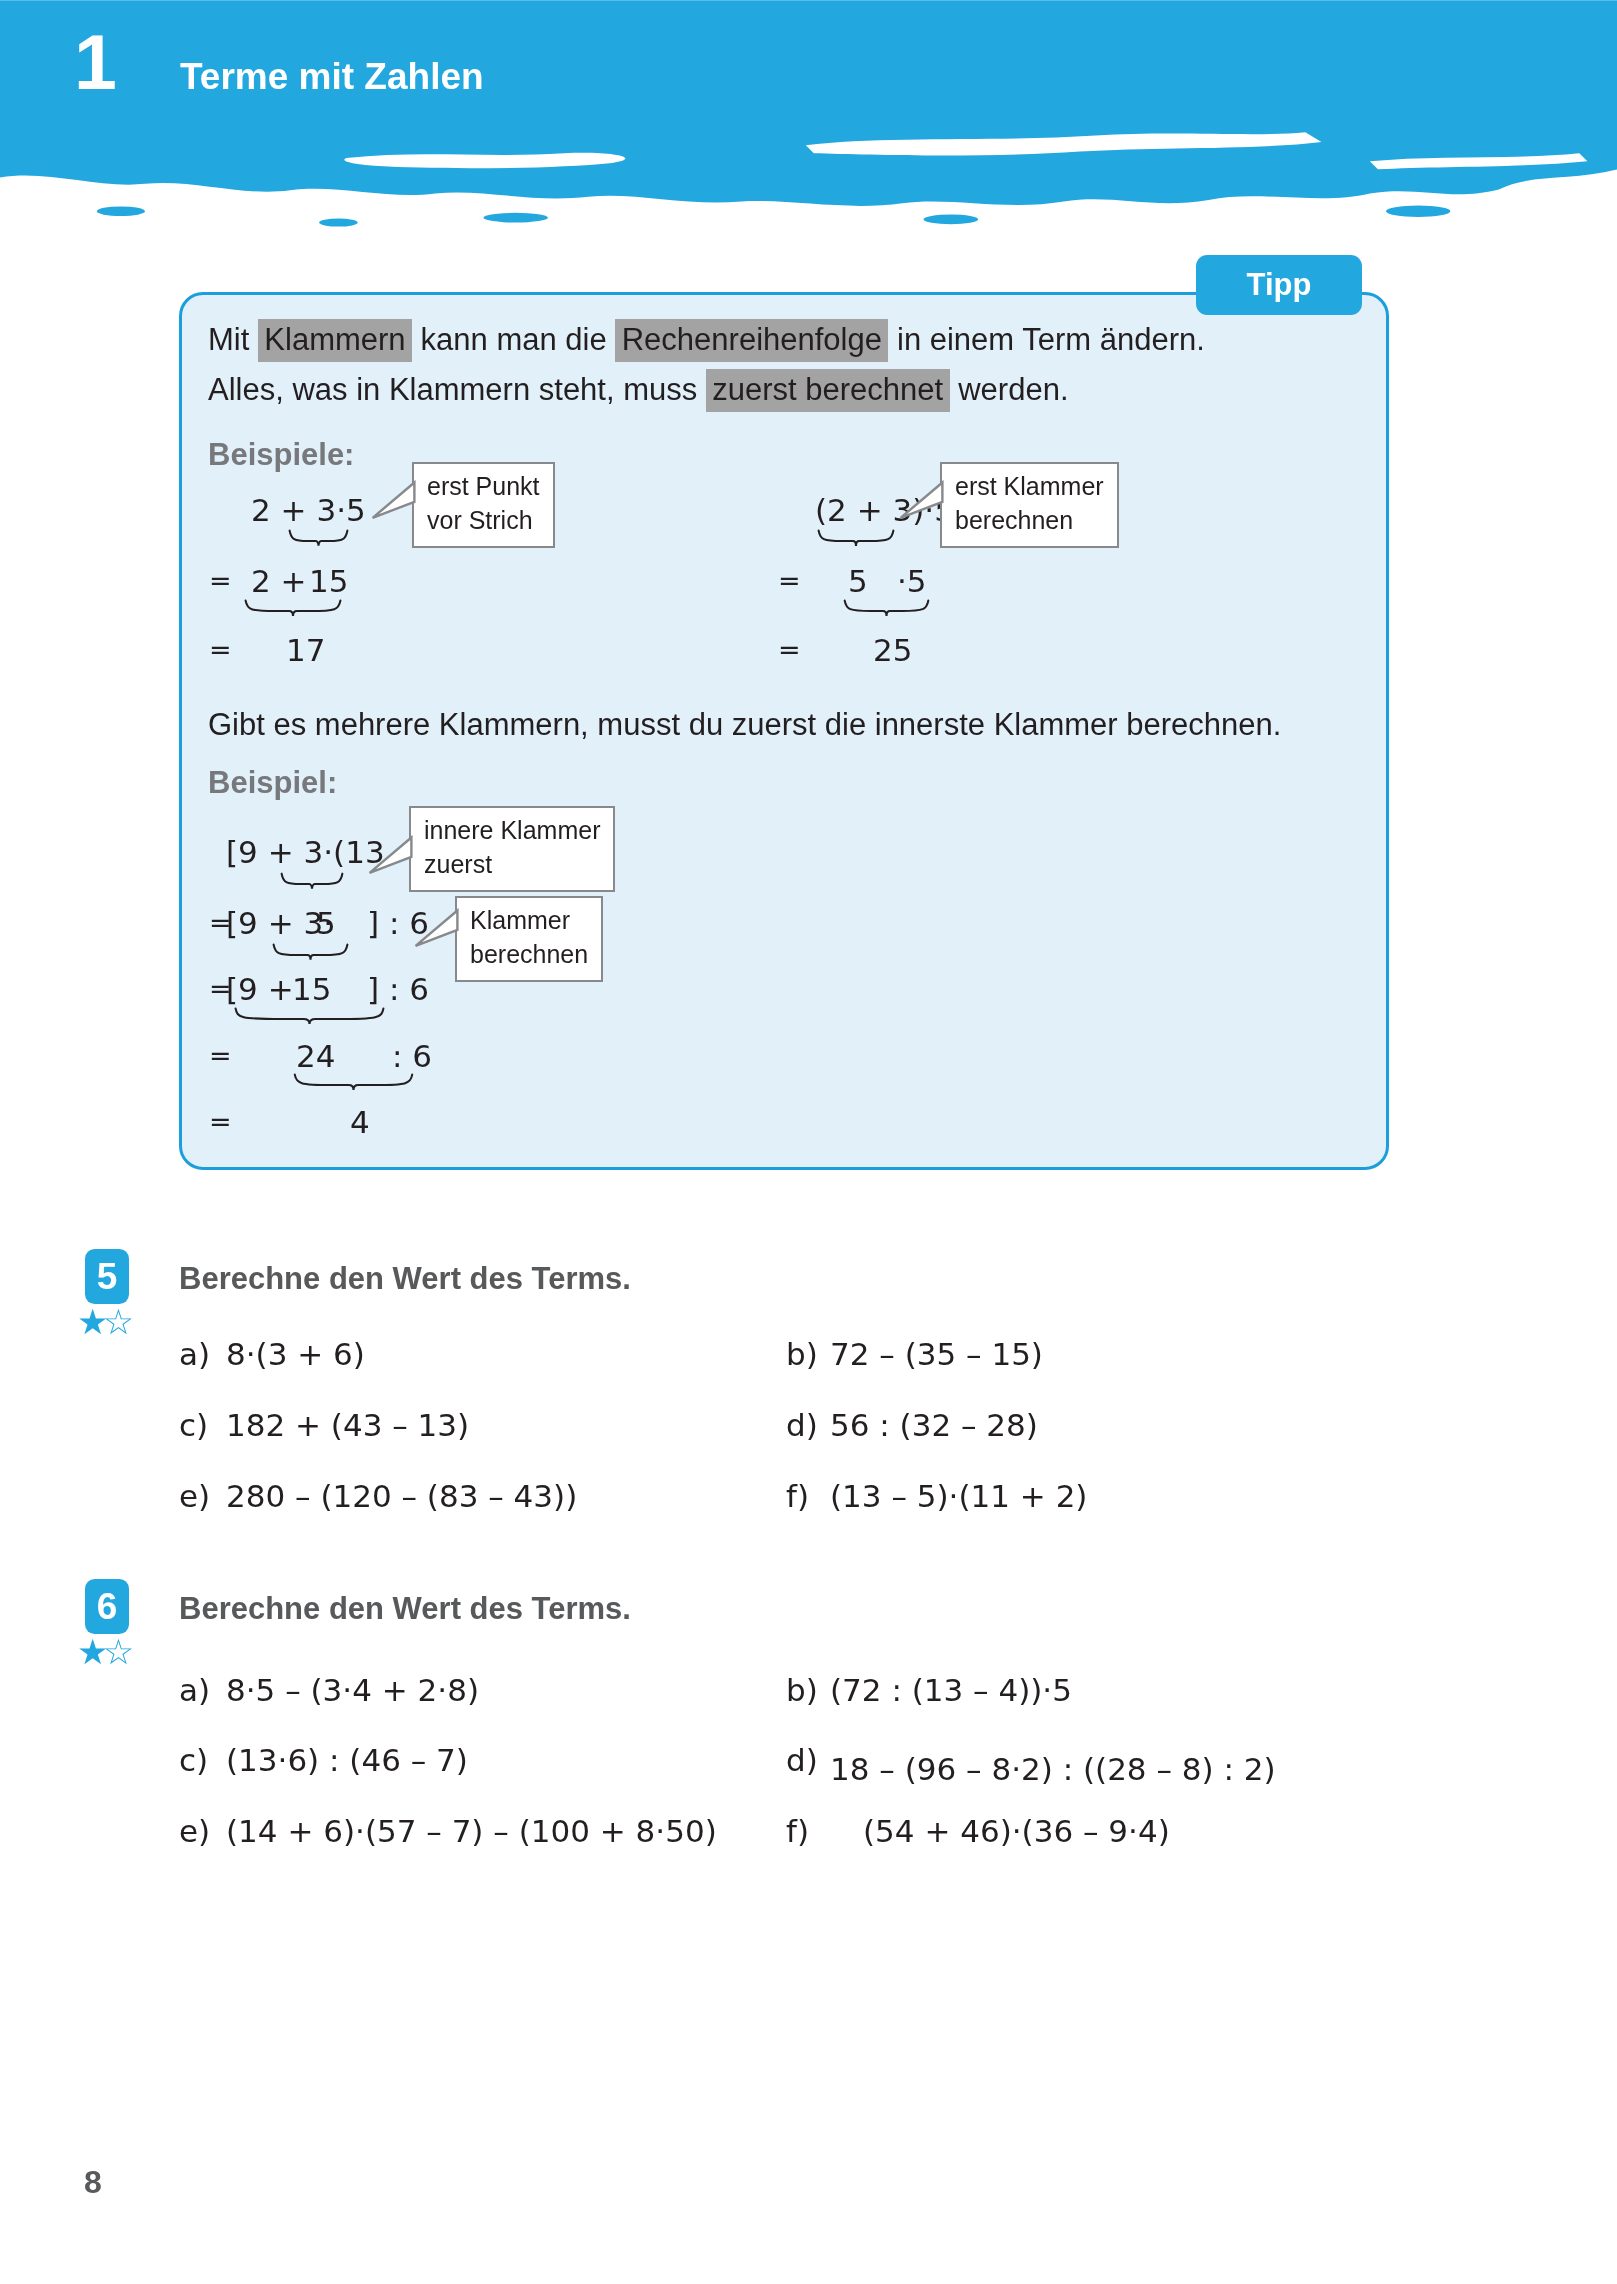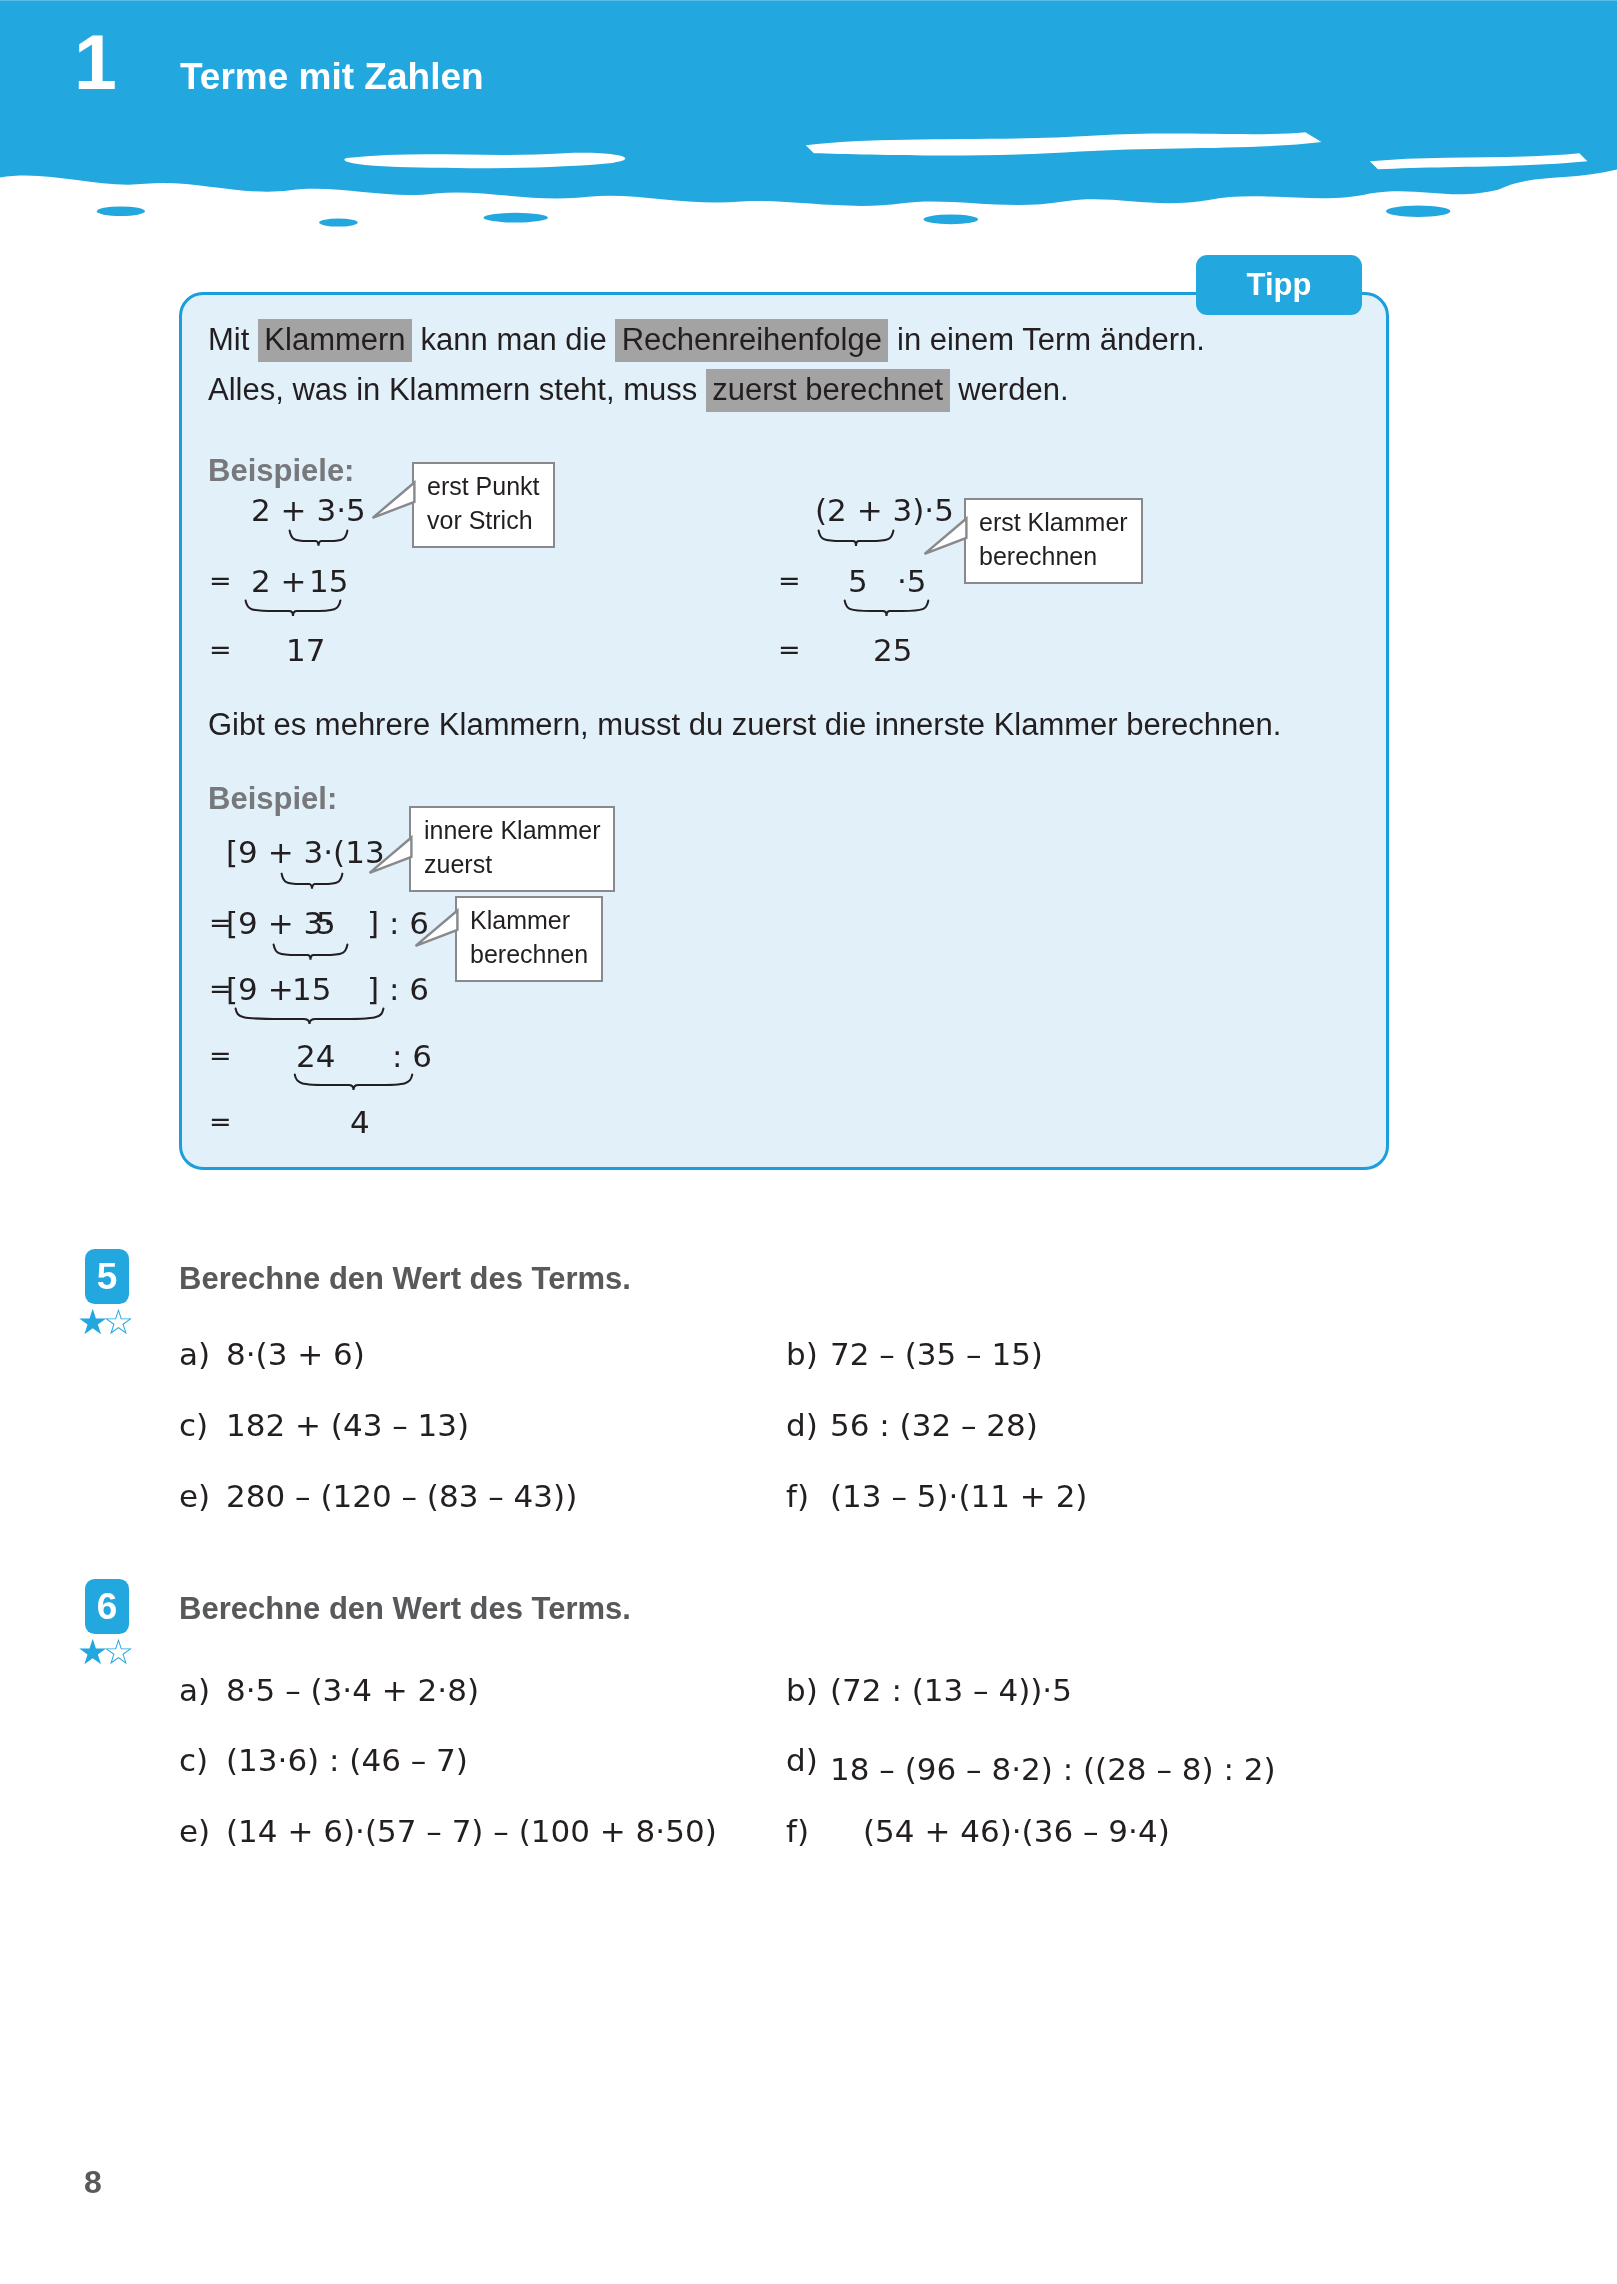--- a/index.html
+++ b/index.html
@@ -6,21 +6,21 @@
   .page{position:relative;width:1618px;height:2284px;background:#ffffff;
         font-family:"Liberation Sans",sans-serif;color:#231F20;overflow:hidden;}
   .abs{position:absolute;}
   .banner-num{font-weight:bold;color:#fff;font-size:77px;line-height:1;}
   .banner-title{font-weight:bold;color:#fff;font-size:37px;line-height:1;}
   .tipbox{border:3.2px solid #1B9FDC;background:#E2F0FA;border-radius:24px;}
   .tiptab{background:#23A7DF;border-radius:11.3px;color:#fff;font-weight:bold;font-size:31px;
           display:flex;align-items:center;justify-content:center;}
   .tiptext{font-size:31px;line-height:1.25;}
   .hl{background:#a3a3a3;padding:3.2px 6.4px 4.8px;}
-  .graylab{color:#77787B;font-weight:bold;font-size:31px;margin-top:16px;}
+  .graylab{color:#77787B;font-weight:bold;font-size:31px;}
   .math{font-family:"DejaVu Sans",sans-serif;font-size:31px;line-height:1.1;white-space:pre;}
   .eq{font-family:"DejaVu Sans",sans-serif;font-size:27px;line-height:1.1;}
   .bubble{background:#fff;border:2.4px solid #87898C;padding:4.8px 13px 8px;font-size:25px;line-height:1.38;}
   .brace{line-height:0;}
   .badge{width:44px;height:55px;background:#23A7DF;border-radius:9.7px;color:#fff;font-weight:bold;
          font-size:37px;display:flex;align-items:center;justify-content:center;}
   .stars{font-size:35px;color:#23A7DF;letter-spacing:-5.6px;line-height:1;}
   .tasktitle{font-weight:bold;font-size:31px;color:#58595B;line-height:1.1;}
   .itemlabel,.itemexpr{font-family:"DejaVu Sans",sans-serif;font-size:31px;line-height:1.1;white-space:pre;}
   .pagenum{font-weight:bold;font-size:32px;color:#58595B;}
@@ -88,21 +88,21 @@
         <path d="M2 2 C4 13 8 15 31.04 15 L44.620000000000005 15 C46.5 15 48.5 17 48.5 21 C48.5 17 50.5 15 52.38 15 L65.96000000000001 15 C89 15 93 13 95 2" fill="none" stroke="#231F20" stroke-width="2.6" stroke-linecap="round"></path>
       </svg></div>
   <div class="abs eq" style="left:778px;top:566px;">=</div>
   <div class="abs math" style="left:848px;top:564px;">5</div>
   <div class="abs math" style="left:897px;top:564px;">·5</div>
   <div class="abs brace" style="left:843px;top:599px;"><svg width="87" height="19.3" viewBox="0 0 108 24">
         <path d="M2 2 C4 13 8 15 34.56 15 L49.68 15 C52 15 54 17 54 21 C54 17 56 15 58.32000000000001 15 L73.44000000000001 15 C100 15 104 13 106 2" fill="none" stroke="#231F20" stroke-width="2.6" stroke-linecap="round"></path>
       </svg></div>
   <div class="abs eq" style="left:778px;top:635px;">=</div>
   <div class="abs math" style="left:873px;top:633px;">25</div>
-  <div class="abs bubble" style="left:964px;top:462px;margin-top:36px;">
+  <div class="abs bubble" style="left:940px;top:462px;">
     <svg width="45" height="42" viewBox="0 0 56 52" style="position:absolute;left:-43px;top:16px;">
         <polygon points="54,3 2,47 54,27" fill="#FFFFFF" stroke="#87898C" stroke-width="3"></polygon>
       </svg>
     <div>erst Klammer</div>
     <div>berechnen</div>
   </div>
 
   <div class="abs tiptext" style="left:208px;top:706px;">Gibt es mehrere Klammern, musst du zuerst die innerste Klammer berechnen.</div>
   <div class="abs graylab" style="left:208px;top:765px;">Beispiel:</div>
 

